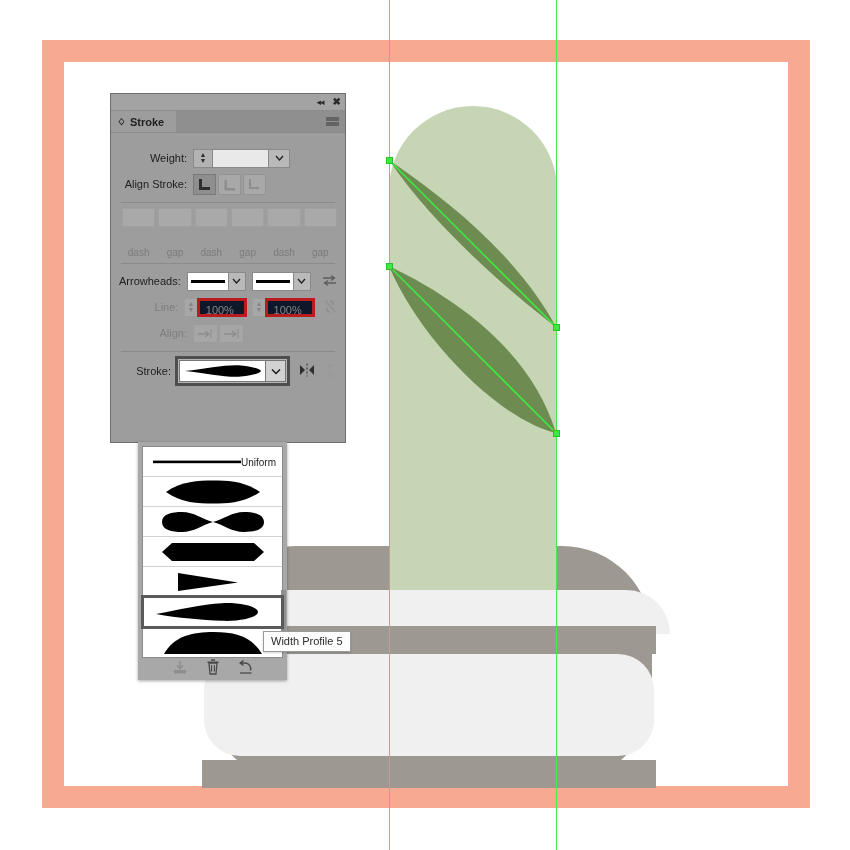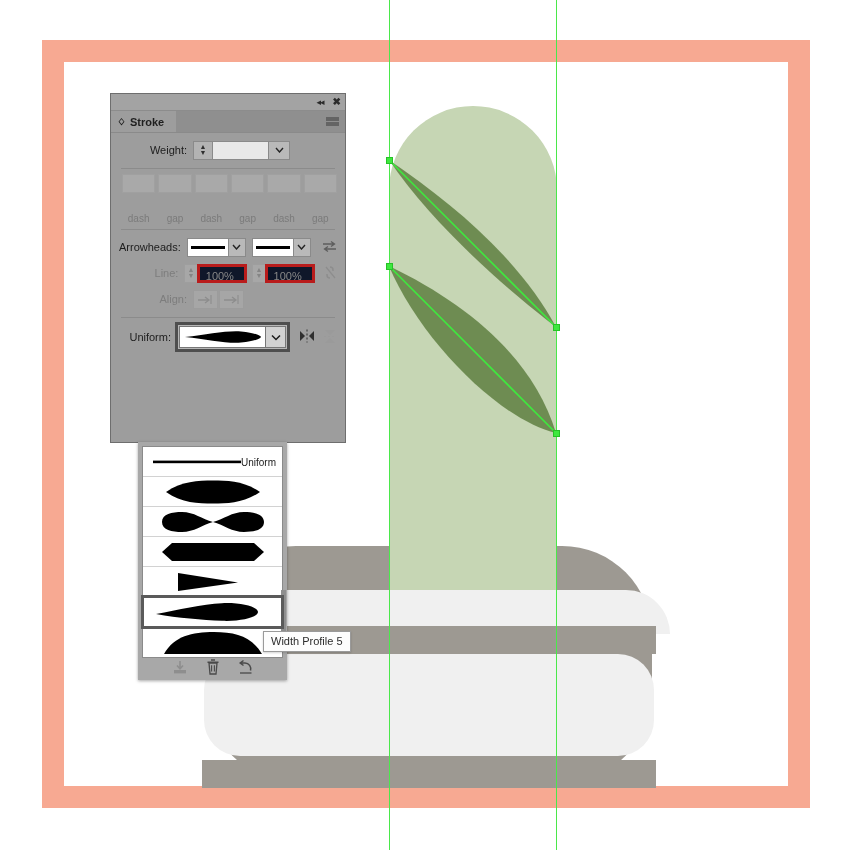--- a/index.html
+++ b/index.html
@@ -55,21 +55,21 @@
     background:#9d9d9d;display:flex;align-items:center;gap:5px;padding:0 12px 0 7px;
     font-weight:bold;font-size:11px;color:#1f1f1f;
   }
   .tab-caret{font-size:9px;line-height:1;transform:scaleX(.8);}
   .panel-menu{
     position:absolute;right:6px;top:50%;transform:translateY(-50%);
     width:13px;height:9px;display:flex;flex-direction:column;justify-content:space-between;
   }
   .panel-menu i{display:block;height:1px;background:#3a3a3a;}
 
-  .panel-body{padding:4px 8px;position:relative;}
+  .panel-body{padding:12px 8px;position:relative;}
   .row{display:flex;align-items:center;min-height:26px;}
   .lbl{width:68px;text-align:right;padding-right:6px;font-size:11px;color:#1d1d1d;}
   .lbl.dim{color:#7d7d7d;}
 
   
   .spinner{
     width:19px;height:19px;background:#b3b3b3;border:1px solid #8a8a8a;border-right:none;
     display:flex;flex-direction:column;align-items:center;justify-content:center;box-sizing:border-box;
   }
   .spinner span{font-size:7px;line-height:6px;color:#2e2e2e;}
@@ -257,20 +257,42 @@
         <div class="wfield"></div>
         <div class="wdrop">
           <svg width="9" height="6" viewBox="0 0 9 6">
               <path d="M1 1 L4.5 5 L8 1" stroke="#242424" stroke-width="1.4" fill="none"></path>
             </svg>
         </div>
       </div>
 
 
 
+      <div class="row">
+        <div class="lbl">Align Stroke:</div>
+        <div class="btngrp">
+          <div class="ibtn sel">
+            <svg width="15" height="13" viewBox="0 0 15 13">
+                <path d="M2 1 L5 1 L5 9 L13 9 L13 12 L2 12 Z" fill="#2e2e2e"></path>
+                <path d="M3.5 2.5 L3.5 10.5 L12 10.5" stroke="#cfcfcf" stroke-width="0" fill="none"></path>
+              </svg>
+          </div>
+          <div class="ibtn dis">
+            <svg width="15" height="13" viewBox="0 0 15 13">
+                <path d="M3 2 L5 2 L5 10 L13 10 L13 12 L3 12 Z" fill="#8e8e8e"></path>
+                <path d="M3 2 L3 12 L13 12" stroke="#8e8e8e" stroke-width="1" fill="none"></path>
+              </svg>
+          </div>
+          <div class="ibtn dis">
+            <svg width="15" height="13" viewBox="0 0 15 13">
+                <path d="M2 1 L4 1 L4 9 L12 9 L12 11 L2 11 Z" fill="#8e8e8e"></path>
+              </svg>
+          </div>
+        </div>
+      </div>
 
       <div class="hr"></div>
 
 
       <div class="dashfields">
         <div class="dcell">
           <div class="dbox"></div>
           <div class="dcap">dash</div>
         </div>
         <div class="dcell">
@@ -358,21 +380,21 @@
                 <path d="M1 6 L12 6 M9 3 L13 6 L9 9" stroke="#8d8d8d" stroke-width="1.3" fill="none"></path>
                 <path d="M15 1 L15 10" stroke="#8d8d8d" stroke-width="1.1"></path>
               </svg>
           </div>
         </div>
       </div>
 
       <div class="hr"></div>
 
       <div class="profile-row">
-        <div class="lbl">Uniform:</div>
+        <div class="lbl">Stroke:</div>
         <div class="profile-wrap">
           <div class="profile-thumb">
             <svg width="80" height="16" viewBox="0 0 80 16">
                 <path d="M2 8 C24 5.6 44 1.2 58 2.4 C72 3.6 78 7 78 8 C78 9 72 12.4 58 13.6 C44 14.8 24 10.4 2 8 Z" fill="#000"></path>
               </svg>
           </div>
           <div class="profile-drop">
             <svg width="10" height="7" viewBox="0 0 10 7">
                 <path d="M1 1.5 L5 5.5 L9 1.5" stroke="#1a1a1a" stroke-width="1.5" fill="none"></path>
               </svg>

